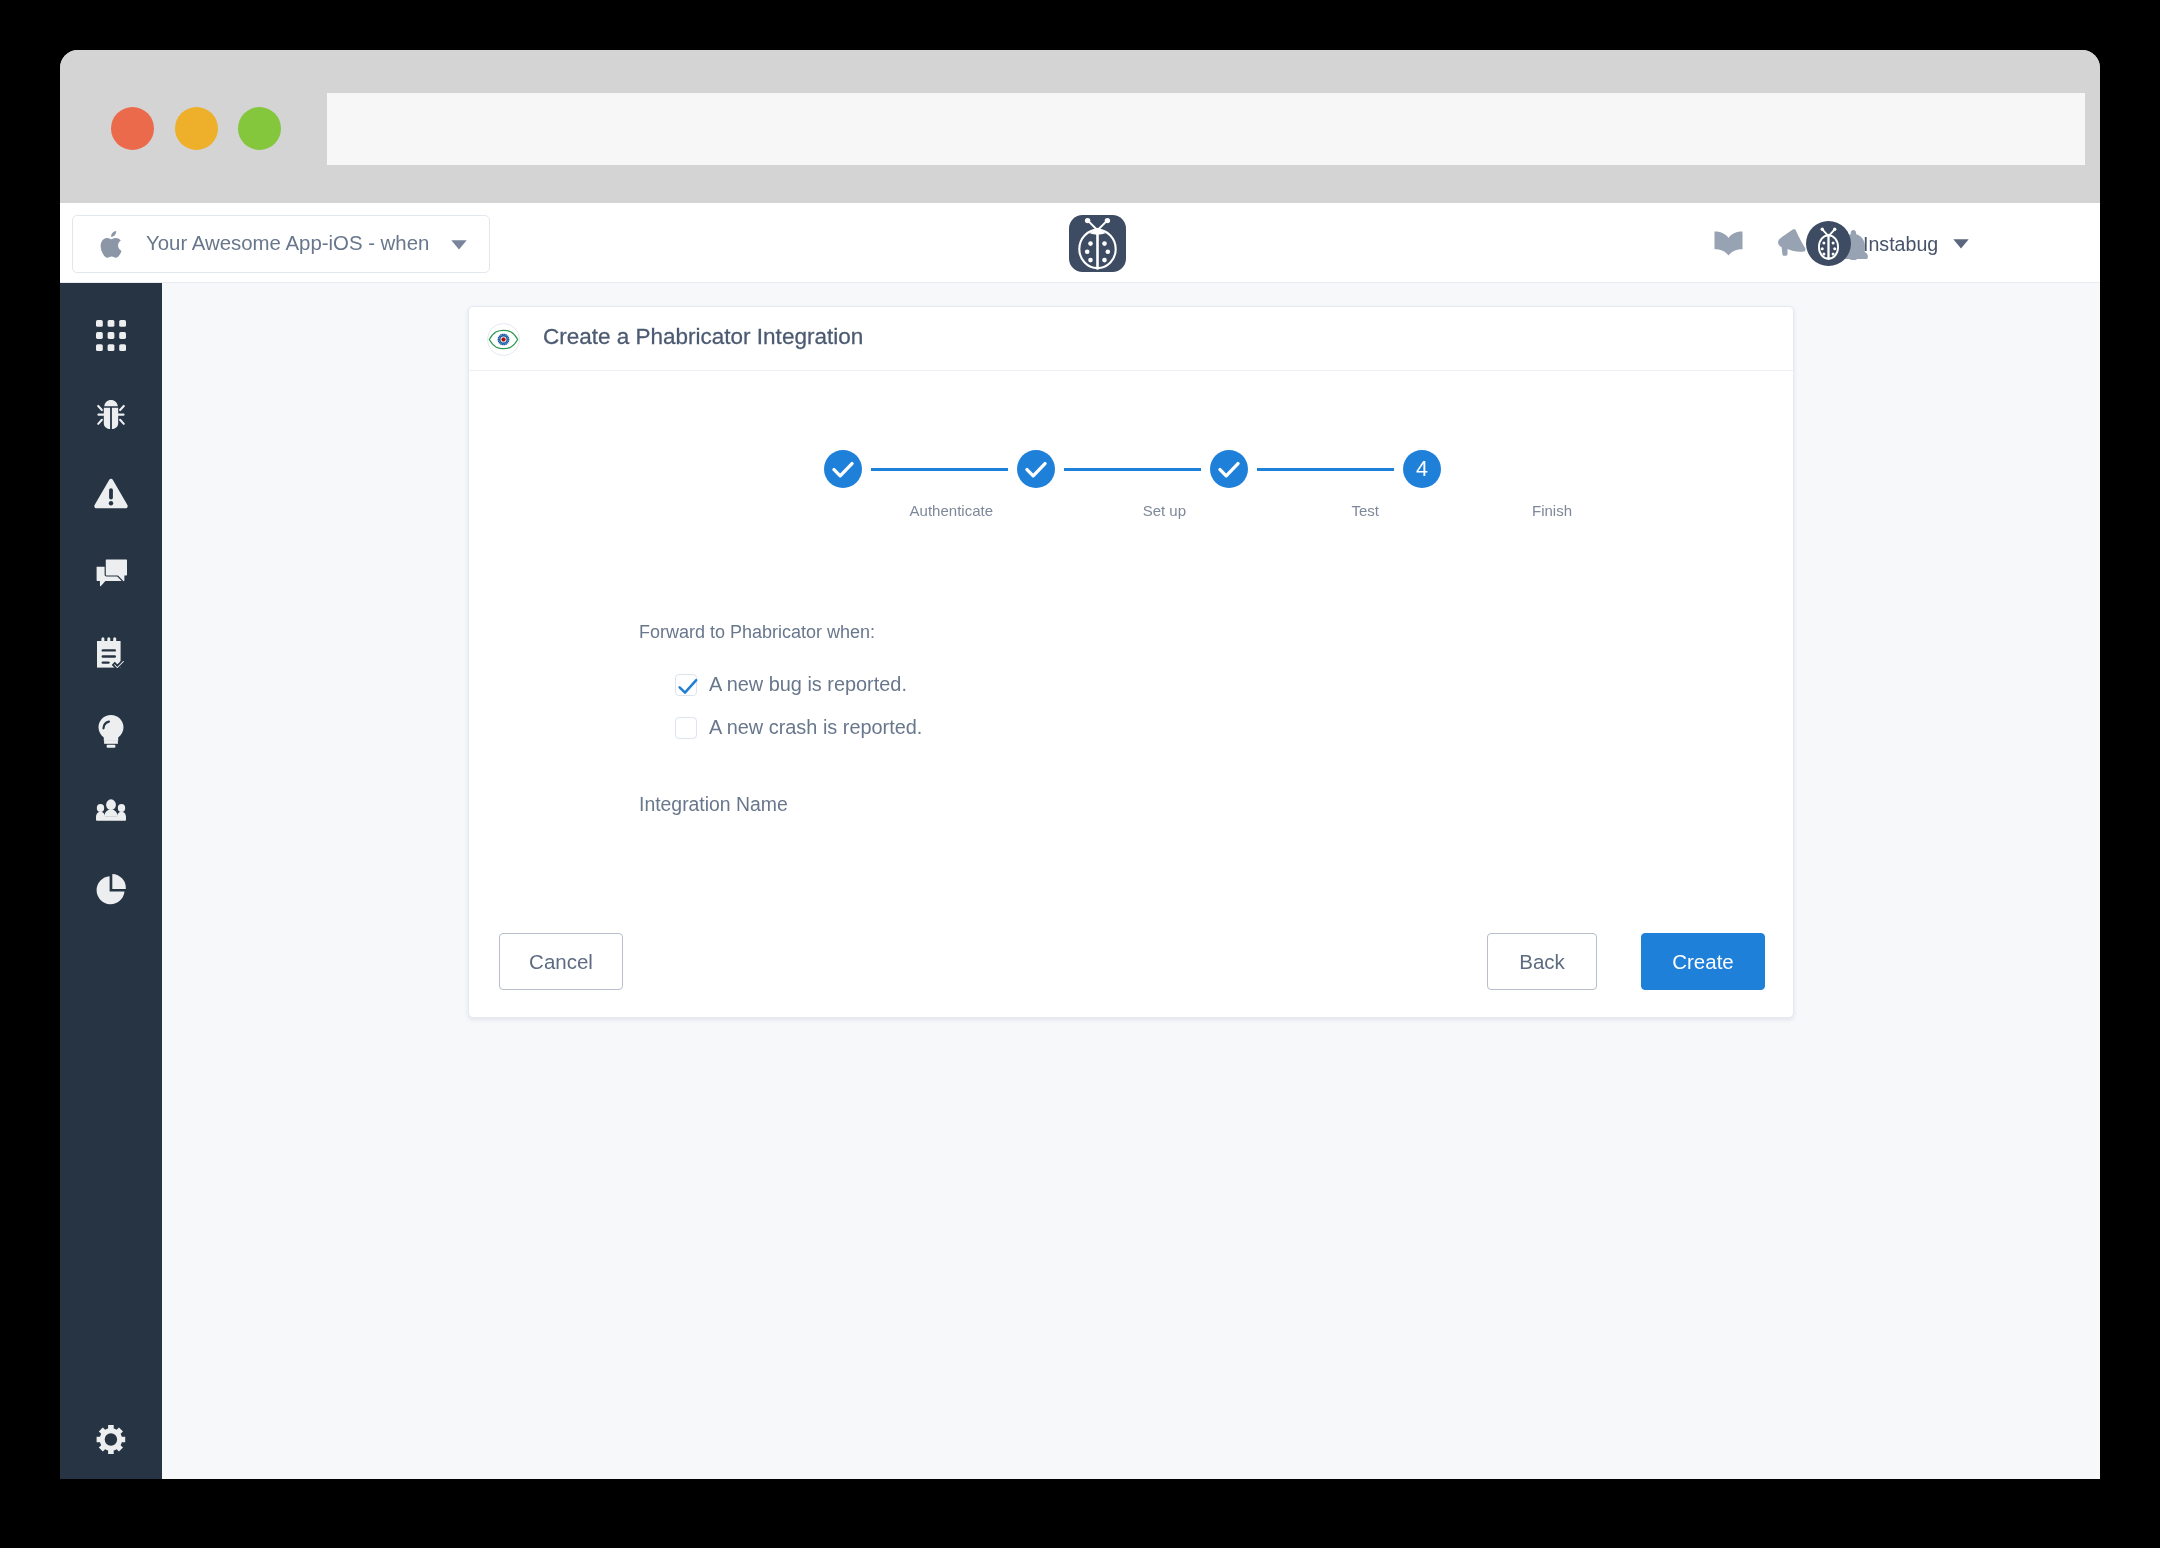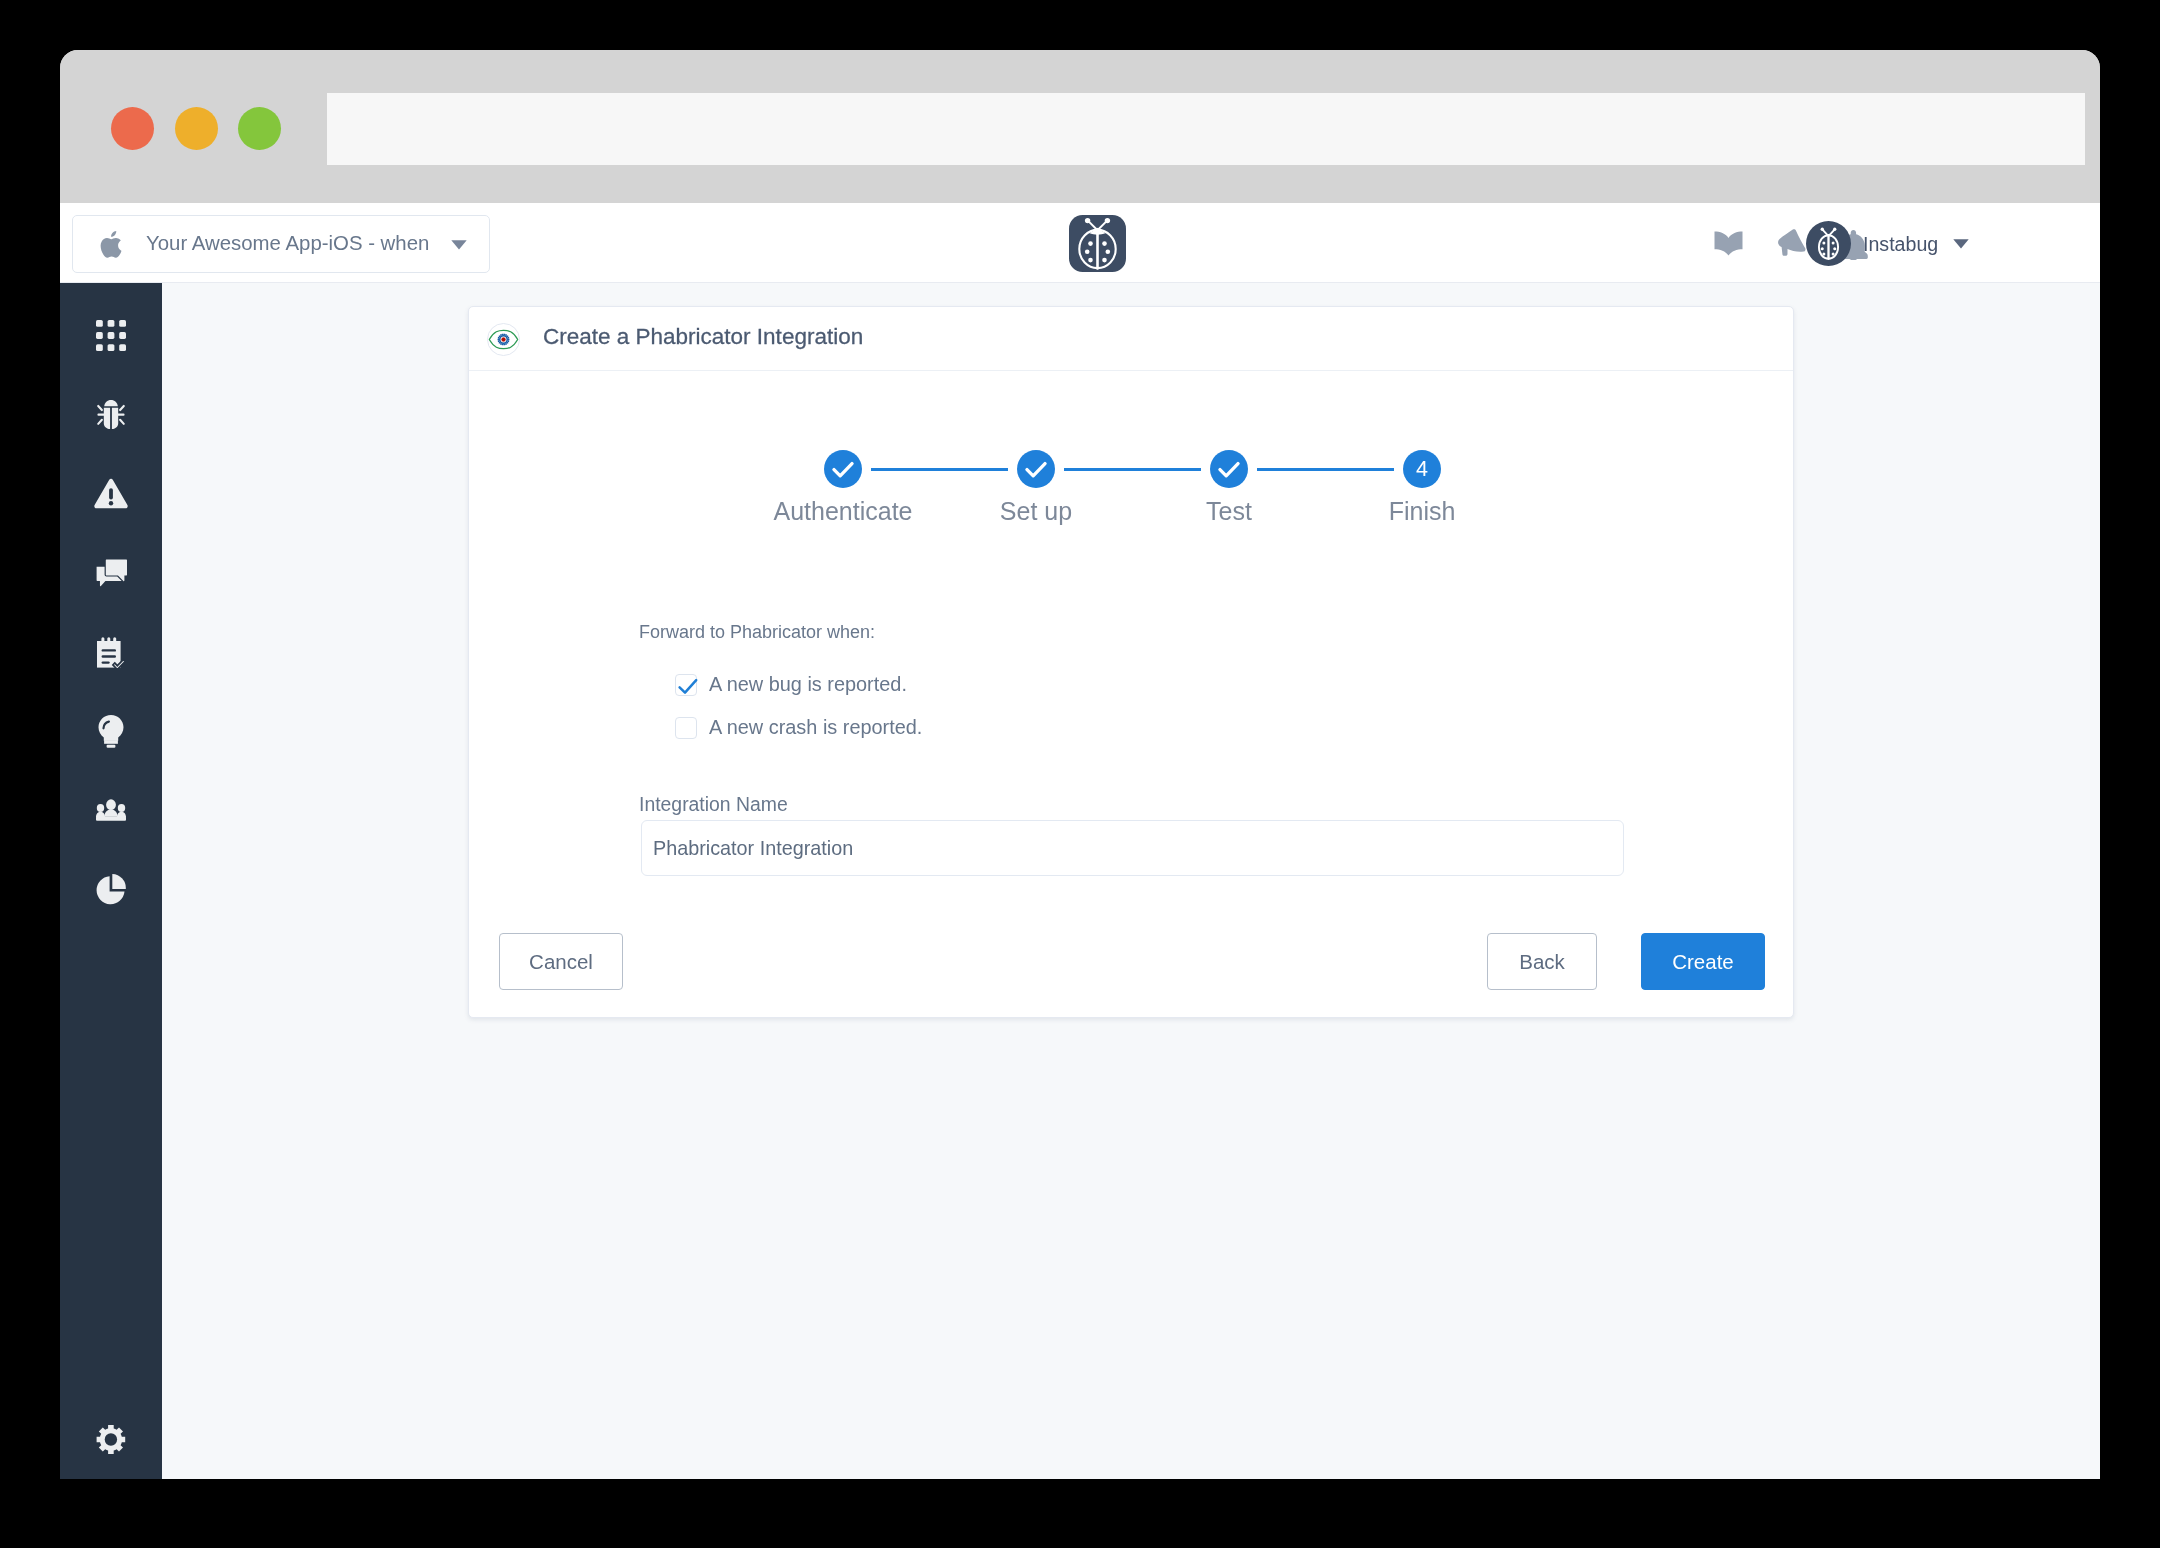--- a/index.html
+++ b/index.html
@@ -69,21 +69,21 @@
   .phab-icon { position:absolute; left:18px; top:16px; width:33px; height:33px; display:block; }
   .card-title { position:absolute; left:74px; top:15px; font-size:22.5px; color:#4b5a71; line-height:30px; -webkit-text-stroke:0.28px #4b5a71; }
 
   
   .steps { position:absolute; left:0; top:0; width:100%; height:0; }
   .circ {
     position:absolute; width:38px; height:38px; border-radius:50%; background:#1f80da;
     display:flex; align-items:center; justify-content:center; color:#fff;
     font-size:21.5px; font-weight:400; z-index:2;
   }
-  .slabel { position:absolute; font-size:25px; color:#7d8899; white-space:nowrap; text-align:center; line-height:28px; }
+  .slabel { position:absolute; font-size:15px; color:#7d8899; white-space:nowrap; text-align:right; line-height:28px; }
   .sline { position:absolute; height:3px; background:#1f80da; }
 
   
   .fwd-label { position:absolute; left:170px; top:312px; font-size:18px; color:#68778c; line-height:26px; }
   .cbrow { position:absolute; left:206px; }
   .cbox { position:absolute; left:0; top:0; width:22px; height:22px; border:1.4px solid #dde4ee; border-radius:4px; background:#fff; }
   .cblabel { position:absolute; left:34px; top:-4px; font-size:19.9px; color:#68778c; white-space:nowrap; line-height:28px; }
   .fieldlabel { position:absolute; left:170px; top:484px; font-size:19.4px; color:#68778c; line-height:26px; }
   .textinput {
     position:absolute; left:172px; top:513px;
@@ -345,21 +345,20 @@
           <span class="cblabel">A new bug is reported.</span>
         </div>
         <div class="cbrow" style="top:410px">
           <span class="cbox">
             
           </span>
           <span class="cblabel">A new crash is reported.</span>
         </div>
 
         <div class="fieldlabel">Integration Name</div>
-        <input class="textinput" value="Phabricator Integration" style="">
 
         <div class="card-foot">
           <button class="btn btn-cancel">Cancel</button>
           <button class="btn btn-back">Back</button>
           <button class="btn btn-create">Create</button>
         </div>
       </div>
     </div>
   </div>
 </div>

